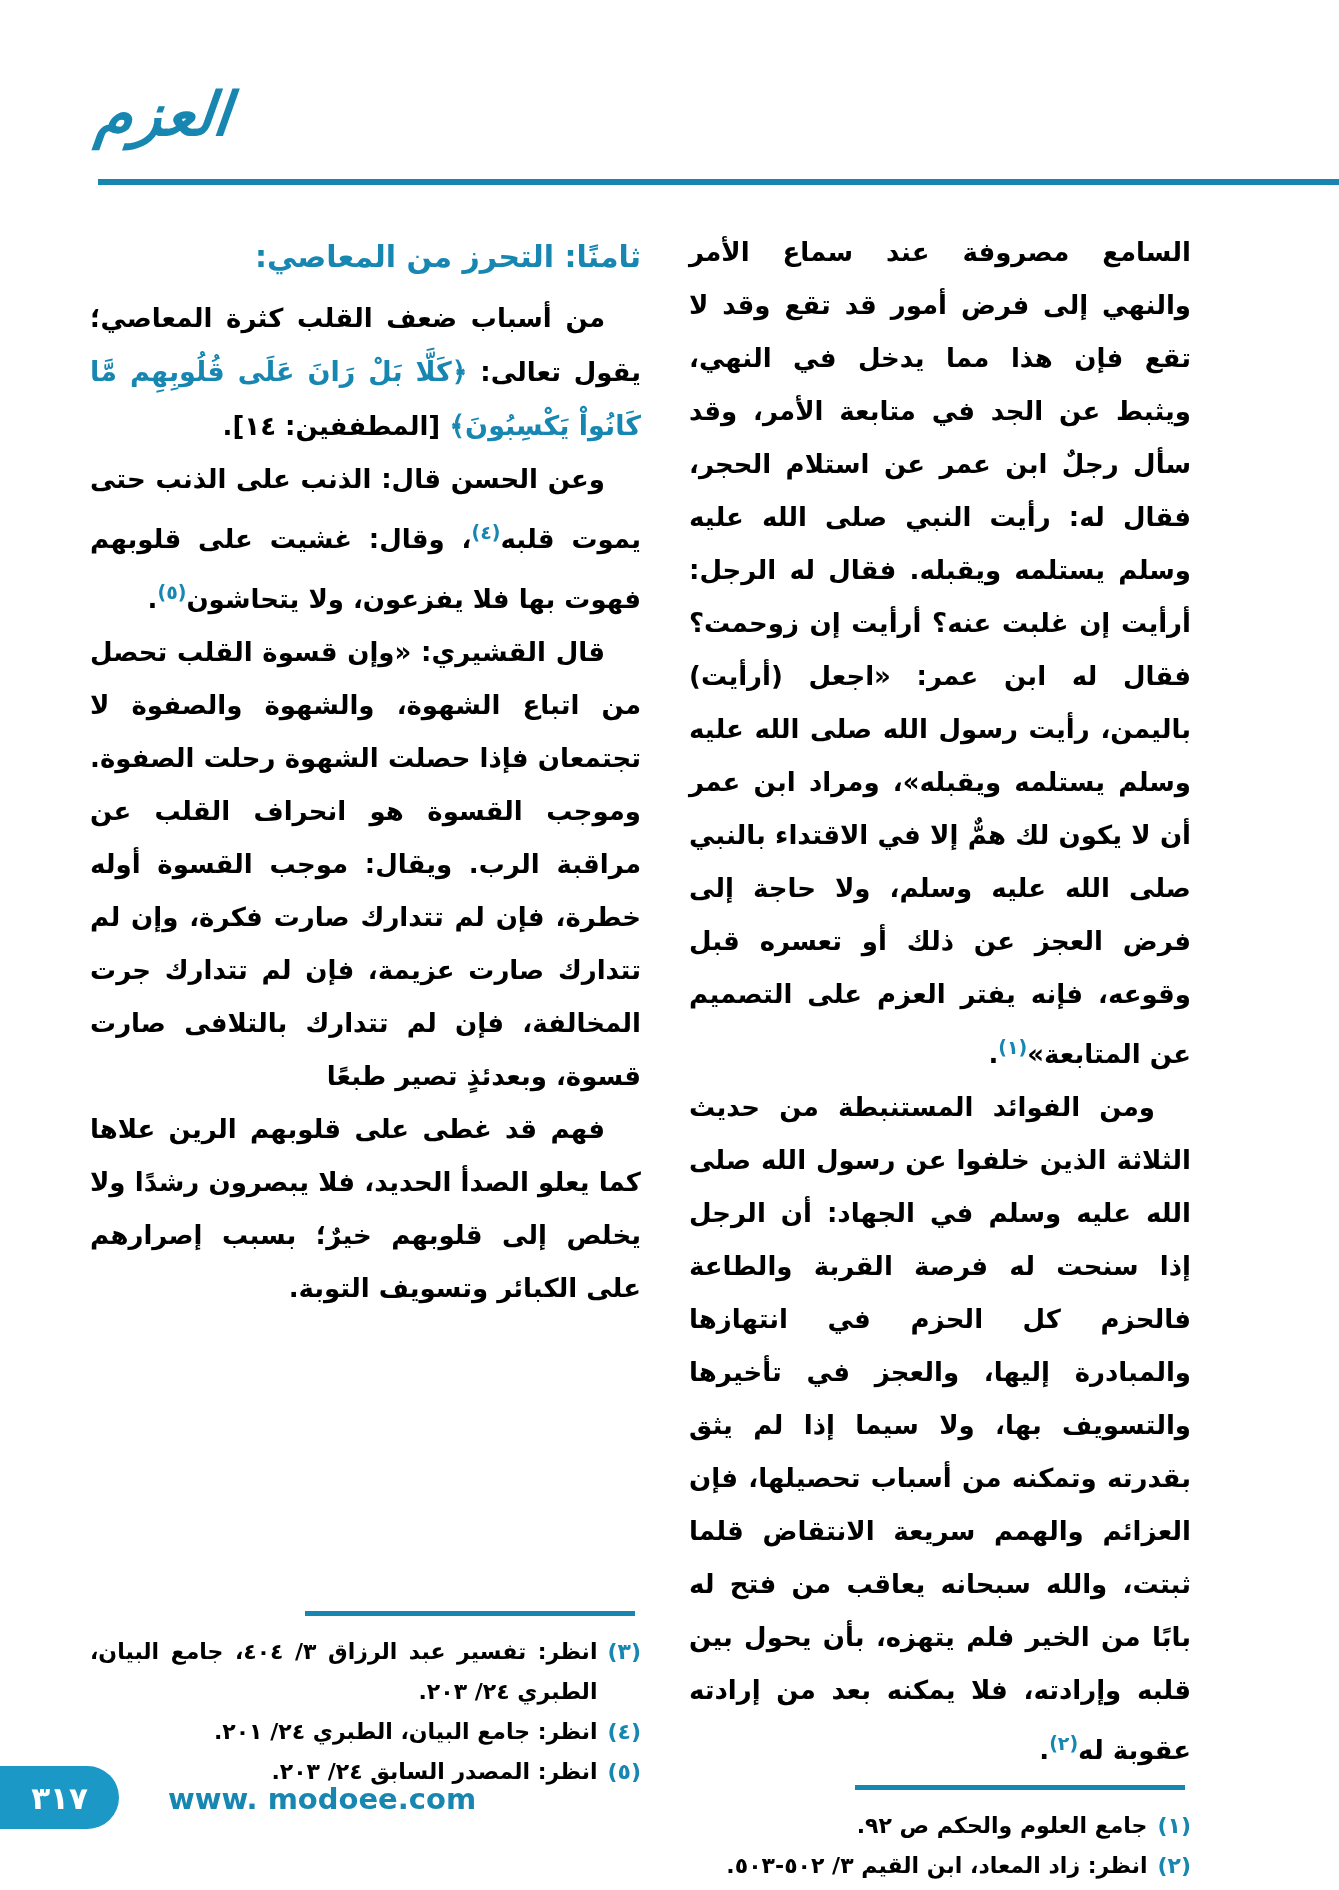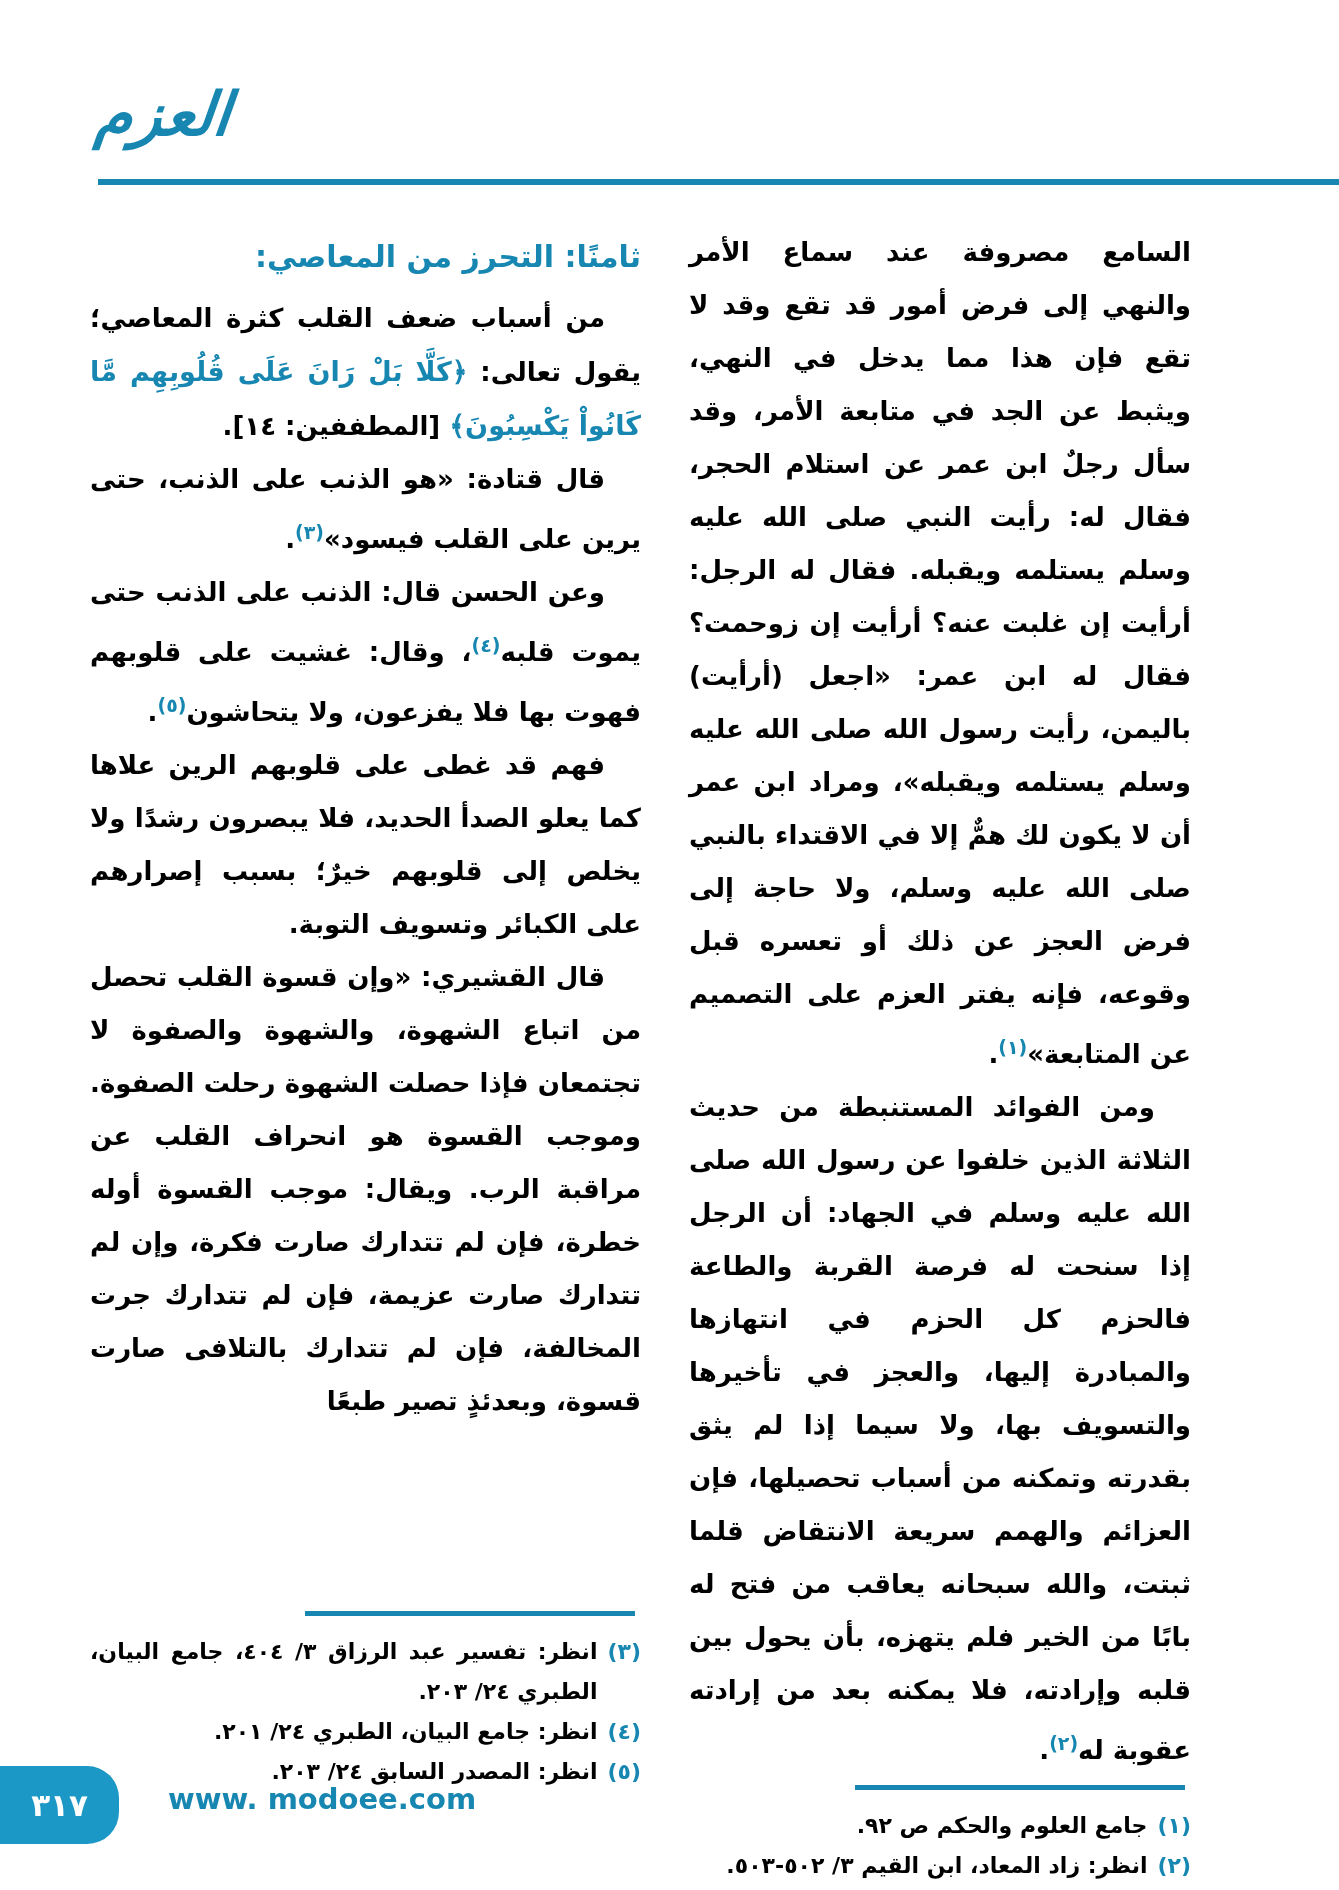--- a/index.html
+++ b/index.html
@@ -60,21 +60,21 @@
   .fn-row{display:flex;gap:10px;align-items:flex-start;}
   .fn-num{
     color:var(--accent);font-size:22px;font-weight:bold;line-height:40px;
     flex:0 0 auto;
   }
   .fn-text{
     font-size:22px;font-weight:bold;line-height:40px;text-align:justify;
   }
   
   .page-tab{
-    position:absolute;left:0;top:1766px;width:119px;height:78px;
+    position:absolute;left:0;top:1766px;width:119px;height:63px;
     background:var(--tab);
     border-radius:0 32px 32px 0;
     display:flex;align-items:center;justify-content:center;
     color:#ffffff;font-size:31px;font-weight:bold;
   }
   .website{
     position:absolute;left:168px;top:1782px;
     color:var(--accent);font-size:29px;font-weight:bold;
     direction:ltr;
   }
@@ -99,24 +99,23 @@
       <div class="fn-row">
         <span class="fn-num">(٢)</span>
         <span class="fn-text">انظر: زاد المعاد، ابن القيم ٣/ ٥٠٢-٥٠٣.</span>
       </div>
     </div>
   </article>
 
   <article class="col col-section">
     <h2 class="section-heading">ثامنًا: التحرز من المعاصي:</h2>
     <p><span class="seg">من أسباب ضعف القلب كثرة المعاصي؛ يقول تعالى: </span><span class="quran">﴿كَلَّا بَلْ رَانَ عَلَى قُلُوبِهِم مَّا كَانُواْ يَكْسِبُونَ﴾</span><span class="seg"> [المطففين: ١٤].</span></p>
-    <p><span class="seg">قال قتادة: «هو الذنب على الذنب، حتى يرين على القلب فيسود»</span><span class="fn-marker">(٣)</span><span class="seg">.</span></p>
     <p><span class="seg">وعن الحسن قال: الذنب على الذنب حتى يموت قلبه</span><span class="fn-marker">(٤)</span><span class="seg">، وقال: غشيت على قلوبهم فهوت بها فلا يفزعون، ولا يتحاشون</span><span class="fn-marker">(٥)</span><span class="seg">.</span></p>
+    <p><span class="seg">قال القشيري: «وإن قسوة القلب تحصل من اتباع الشهوة، والشهوة والصفوة لا تجتمعان فإذا حصلت الشهوة رحلت الصفوة. وموجب القسوة هو انحراف القلب عن مراقبة الرب. ويقال: موجب القسوة أوله خطرة، فإن لم تتدارك صارت فكرة، وإن لم تتدارك صارت عزيمة، فإن لم تتدارك جرت المخالفة، فإن لم تتدارك بالتلافى صارت قسوة، وبعدئذٍ تصير طبعًا</span></p>
     <p><span class="seg">فهم قد غطى على قلوبهم الرين علاها كما يعلو الصدأ الحديد، فلا يبصرون رشدًا ولا يخلص إلى قلوبهم خيرٌ؛ بسبب إصرارهم على الكبائر وتسويف التوبة.</span></p>
-    <p><span class="seg">قال القشيري: «وإن قسوة القلب تحصل من اتباع الشهوة، والشهوة والصفوة لا تجتمعان فإذا حصلت الشهوة رحلت الصفوة. وموجب القسوة هو انحراف القلب عن مراقبة الرب. ويقال: موجب القسوة أوله خطرة، فإن لم تتدارك صارت فكرة، وإن لم تتدارك صارت عزيمة، فإن لم تتدارك جرت المخالفة، فإن لم تتدارك بالتلافى صارت قسوة، وبعدئذٍ تصير طبعًا</span></p>
     <div class="footnotes">
       <div class="fn-rule"></div>
       <div class="fn-row">
         <span class="fn-num">(٣)</span>
         <span class="fn-text">انظر: تفسير عبد الرزاق ٣/ ٤٠٤، جامع البيان، الطبري ٢٤/ ٢٠٣.</span>
       </div>
       <div class="fn-row">
         <span class="fn-num">(٤)</span>
         <span class="fn-text">انظر: جامع البيان، الطبري ٢٤/ ٢٠١.</span>
       </div>

